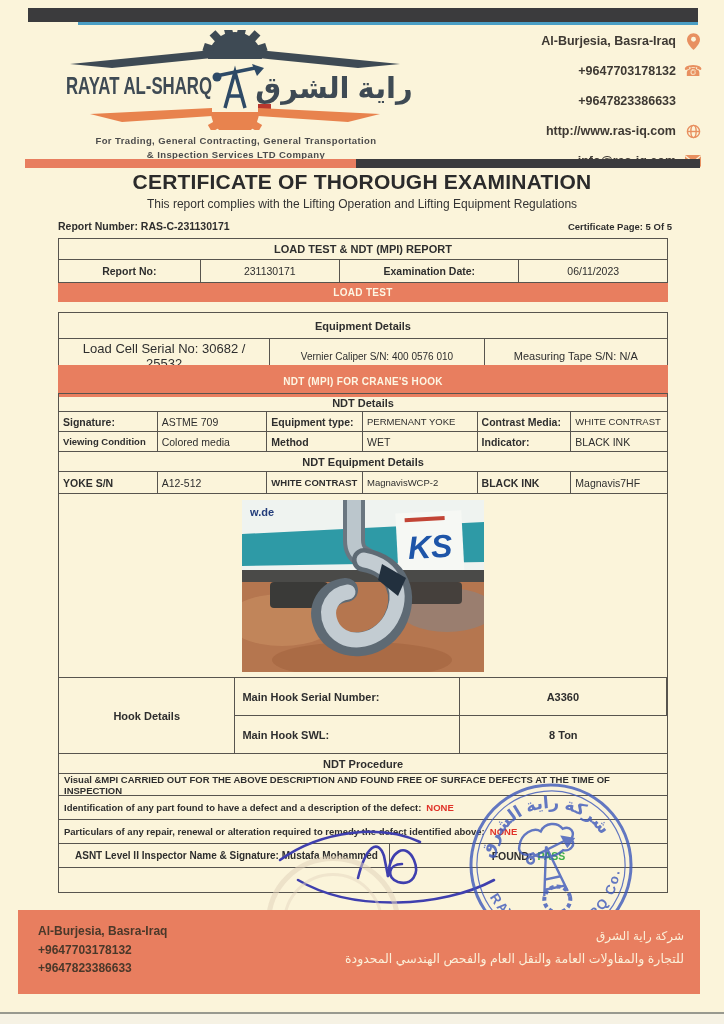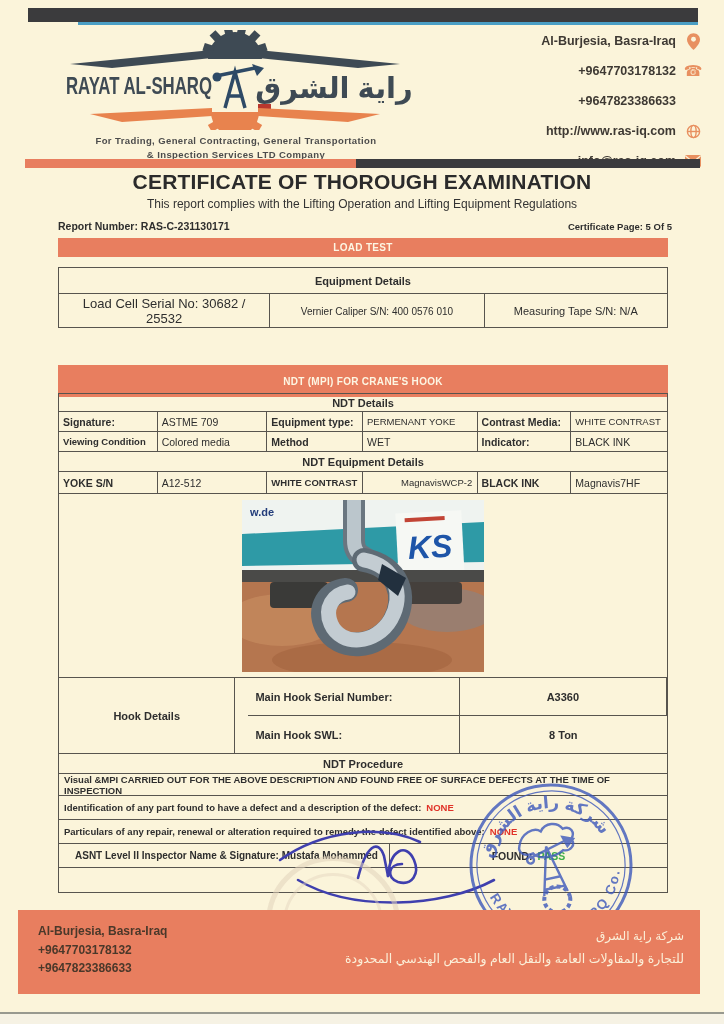--- a/index.html
+++ b/index.html
@@ -51,21 +51,21 @@
   .grid:last-child{border-bottom:none;}
   .g4{grid-template-columns:142fr 140fr 180fr 148fr;}
   .g3{grid-template-columns:212fr 215fr 183fr;}
   .g6{grid-template-columns:99fr 110fr 96fr 115fr 94fr 96fr;}
   .ghook{grid-template-columns:177fr 225fr 208fr;}
   .ginsp{grid-template-columns:332fr 278fr;}
   .c{border-right:1px solid var(--border); display:flex; align-items:center; font-size:10.5px; padding:2px 4px; min-width:0;}
   .c:last-child{border-right:none;}
   .c.ctr{justify-content:center; text-align:center;}
   .c.lbl{font-weight:bold;}
-  .c.pad{padding-left:7px;margin-left:13px;}
+  .c.pad{padding-left:7px;}
   .banner{background:var(--salmon); color:#FDF6E3; font-weight:bold; font-size:10px;
           display:flex; align-items:center; justify-content:center; letter-spacing:.3px;}
   .proc{font-weight:bold; font-size:9.5px; padding:3px 5px; display:flex; align-items:center;}
   .proc .red{color:var(--red); margin-left:5px;}
   .resultcell{justify-content:center; font-size:10.5px; font-weight:bold; gap:5px;}
   .resultcell .green{color:var(--green);}
 
   
   .photo-row{justify-content:center; padding:4px 0;}
   .photo{width:242px; height:172px; position:relative; overflow:hidden; background:#cdc3ae;}
@@ -194,20 +194,29 @@
       <span>Report Number:</span>
       <span>RAS-C-231130171</span>
     </div>
     <div class="r">
       <span>Certificate Page:</span>
       <span>5 Of 5</span>
     </div>
   </div>
 
   <div class="tblwrap" style="top:238px;">
+    <div class="tbl">
+      <div class="row hdr" style="height:21px;">LOAD TEST &amp; NDT (MPI) REPORT</div>
+      <div class="grid g4" style="height:22px; border-bottom:none;">
+        <div class="c ctr lbl">Report No:</div>
+        <div class="c ctr">231130171</div>
+        <div class="c ctr lbl">Examination Date:</div>
+        <div class="c ctr">06/11/2023</div>
+      </div>
+    </div>
     <div class="banner" style="height:19px;">LOAD TEST</div>
     <div class="tbl" style="margin-top:10px;">
       <div class="row hdr" style="height:26px;">Equipment Details</div>
       <div class="grid g3" style="height:33px;">
         <div class="c ctr" style="font-size:13px;">Load Cell Serial No: 30682 / 25532</div>
         <div class="c ctr" style="font-size:10px;">Vernier Caliper S/N: 400 0576 010</div>
         <div class="c ctr" style="font-size:11px;">Measuring Tape S/N: N/A</div>
       </div>
     </div>
   </div>
@@ -230,21 +239,21 @@
       <div class="c lbl">Method</div>
       <div class="c">WET</div>
       <div class="c lbl">Indicator:</div>
       <div class="c">BLACK INK</div>
     </div>
     <div class="row hdr" style="height:20px;">NDT Equipment Details</div>
     <div class="grid g6" style="height:22px;">
       <div class="c lbl">YOKE S/N</div>
       <div class="c">A12-512</div>
       <div class="c lbl" style="font-size:9.5px;">WHITE CONTRAST</div>
-      <div class="c" style="font-size:9.5px;margin-left:34px;">MagnavisWCP-2</div>
+      <div class="c" style="font-size:9.5px;">MagnavisWCP-2</div>
       <div class="c lbl">BLACK INK</div>
       <div class="c">Magnavis7HF</div>
     </div>
 
     <div class="row photo-row" style="height:184px;">
       <div class="photo">
         <svg width="242" height="172" viewBox="0 0 242 172">
           <rect width="242" height="78" fill="#EFF3F0"></rect>
           <polygon points="0,34 242,22 242,62 0,66" fill="#2E9AA6"></polygon>
           <rect x="0" y="76" width="242" height="96" fill="#B5764F"></rect>

